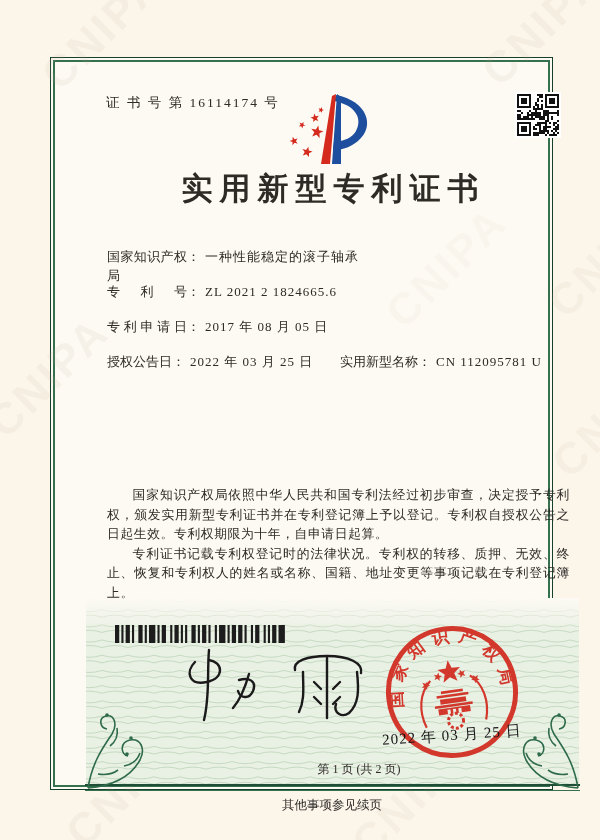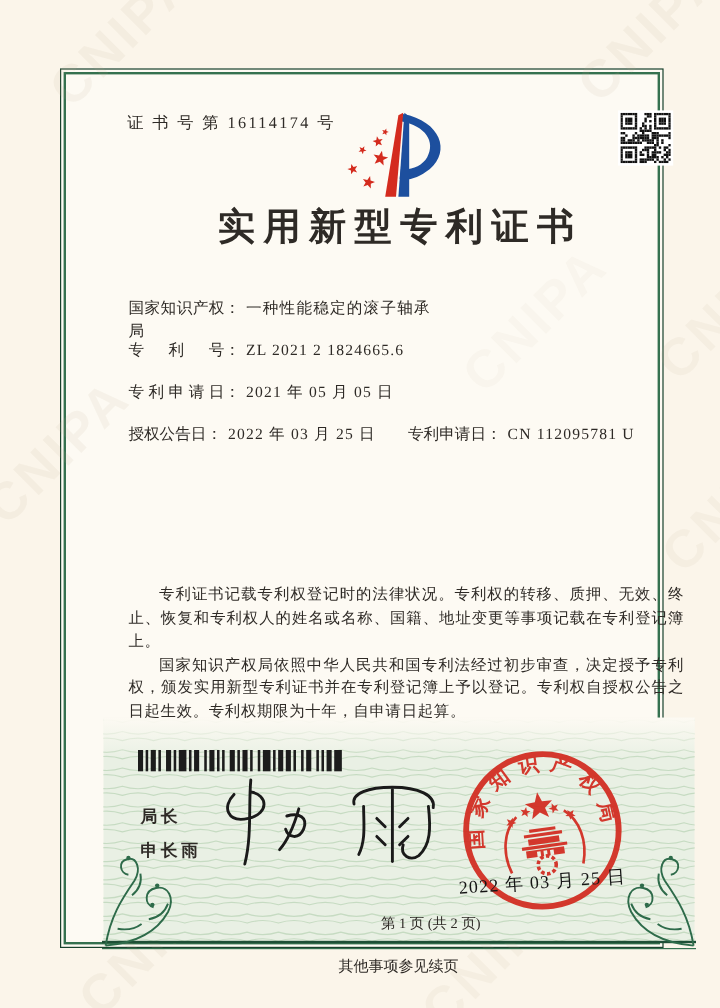--- a/index.html
+++ b/index.html
@@ -340,27 +340,27 @@
           <rect x="34" y="40" width="2" height="2" fill="#111"></rect>
           <rect x="36" y="40" width="2" height="2" fill="#111"></rect>
           <rect x="38" y="40" width="2" height="2" fill="#111"></rect>
         </svg></div>
 
     <div class="title">实用新型专利证书</div>
 
     <div class="fields" id="fields">
         <div class="field-row"><span class="f-just">国家知识产权局</span><span class="f-colon">：</span><span class="f-value">一种性能稳定的滚子轴承</span></div>
         <div class="field-row"><span class="f-just">专利号</span><span class="f-colon">：</span><span class="f-value">ZL 2021 2 1824665.6</span></div>
-        <div class="field-row"><span class="f-just">专利申请日</span><span class="f-colon">：</span><span class="f-value">2021 年 05 月 05 日</span></div>
-        <div class="field-row"><span>授权公告日：</span><span class="f-value">2022 年 03 月 25 日</span><span class="grant-right"><span>专利申请日：</span><span class="f-value">CN 112095781 U</span></span></div>
+        <div class="field-row"><span class="f-just">专利申请日</span><span class="f-colon">：</span><span class="f-value">2017 年 08 月 05 日</span></div>
+        <div class="field-row"><span>授权公告日：</span><span class="f-value">2022 年 03 月 25 日</span><span class="grant-right"><span>实用新型名称：</span><span class="f-value">CN 112095781 U</span></span></div>
       </div>
 
     <div class="body-text" id="body-text">
+        <p>国家知识产权局依照中华人民共和国专利法经过初步审查，决定授予专利权，颁发实用新型专利证书并在专利登记簿上予以登记。专利权自授权公告之日起生效。专利权期限为十年，自申请日起算。</p>
         <p>专利证书记载专利权登记时的法律状况。专利权的转移、质押、无效、终止、恢复和专利权人的姓名或名称、国籍、地址变更等事项记载在专利登记簿上。</p>
-        <p>国家知识产权局依照中华人民共和国专利法经过初步审查，决定授予专利权，颁发实用新型专利证书并在专利登记簿上予以登记。专利权自授权公告之日起生效。专利权期限为十年，自申请日起算。</p>
       </div>
 
     <div class="barcode" id="barcode"><svg width="172" height="18" viewBox="0 0 172 18">
           <rect x="0.00" y="0" width="4.25" height="18" fill="#1c1c1c"></rect>
           <rect x="6.37" y="0" width="2.12" height="18" fill="#1c1c1c"></rect>
           <rect x="10.62" y="0" width="4.25" height="18" fill="#1c1c1c"></rect>
           <rect x="16.99" y="0" width="2.12" height="18" fill="#1c1c1c"></rect>
           <rect x="23.36" y="0" width="4.25" height="18" fill="#1c1c1c"></rect>
           <rect x="29.73" y="0" width="2.12" height="18" fill="#1c1c1c"></rect>
           <rect x="33.98" y="0" width="6.37" height="18" fill="#1c1c1c"></rect>
@@ -381,24 +381,20 @@
           <rect x="123.16" y="0" width="4.25" height="18" fill="#1c1c1c"></rect>
           <rect x="129.53" y="0" width="2.12" height="18" fill="#1c1c1c"></rect>
           <rect x="135.90" y="0" width="2.12" height="18" fill="#1c1c1c"></rect>
           <rect x="140.15" y="0" width="4.25" height="18" fill="#1c1c1c"></rect>
           <rect x="148.64" y="0" width="2.12" height="18" fill="#1c1c1c"></rect>
           <rect x="152.89" y="0" width="2.12" height="18" fill="#1c1c1c"></rect>
           <rect x="157.14" y="0" width="4.25" height="18" fill="#1c1c1c"></rect>
           <rect x="163.51" y="0" width="6.37" height="18" fill="#1c1c1c"></rect>
         </svg></div>
 
-    <div class="signoff">
-      <div>局长</div>
-      <div>申长雨</div>
-    </div>
 
     <div class="signature" id="signature"><svg width="200" height="88" viewBox="0 0 200 88">
           <path d="M32,10 C30,32 33,56 27,80" fill="none" stroke="#1a1a1a" stroke-width="2.4" stroke-linecap="round"></path>
           <path d="M18,22 C8,32 12,46 30,42 C48,38 46,22 32,20" fill="none" stroke="#1a1a1a" stroke-width="2.4" stroke-linecap="round"></path>
           <path d="M72,34 C68,48 63,60 56,68" fill="none" stroke="#1a1a1a" stroke-width="2.4" stroke-linecap="round"></path>
           <path d="M62,40 C72,37 80,41 76,51 C72,60 63,58 61,51" fill="none" stroke="#1a1a1a" stroke-width="2.4" stroke-linecap="round"></path>
           <path d="M118,30 C116,21 130,16 150,16 C172,16 186,23 184,33" fill="none" stroke="#1a1a1a" stroke-width="2.4" stroke-linecap="round"></path>
           <path d="M126,32 C126,46 128,60 122,72" fill="none" stroke="#1a1a1a" stroke-width="2.4" stroke-linecap="round"></path>
           <path d="M180,32 C182,50 182,64 172,73 C165,78 156,73 159,64" fill="none" stroke="#1a1a1a" stroke-width="2.4" stroke-linecap="round"></path>
           <path d="M150,18 C150,40 150,60 150,78" fill="none" stroke="#1a1a1a" stroke-width="2.4" stroke-linecap="round"></path>

